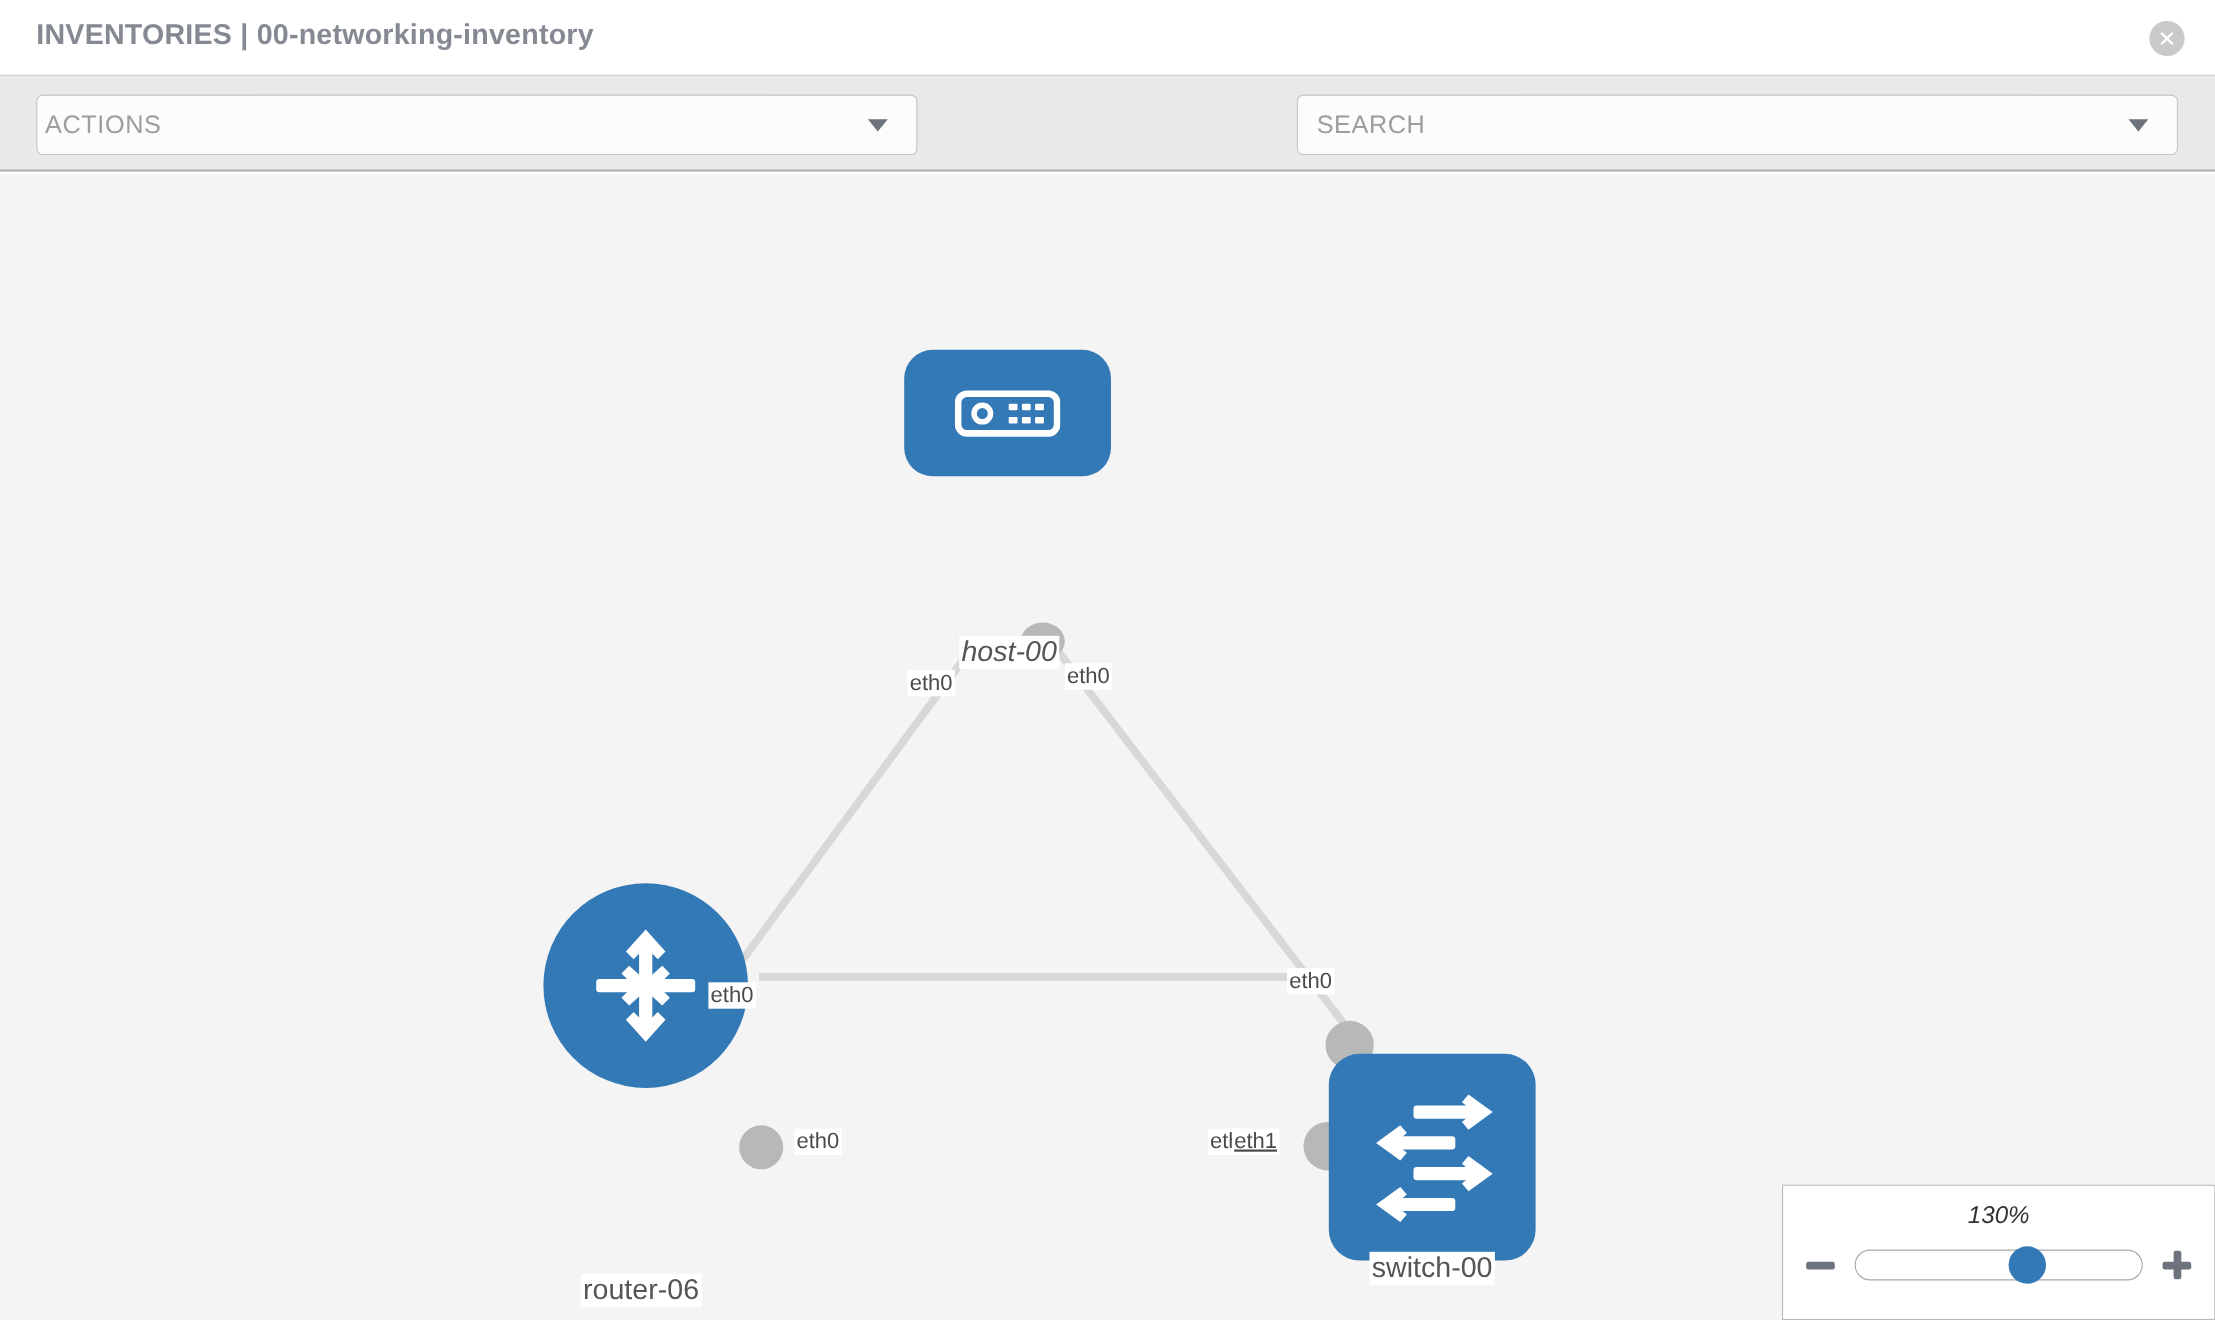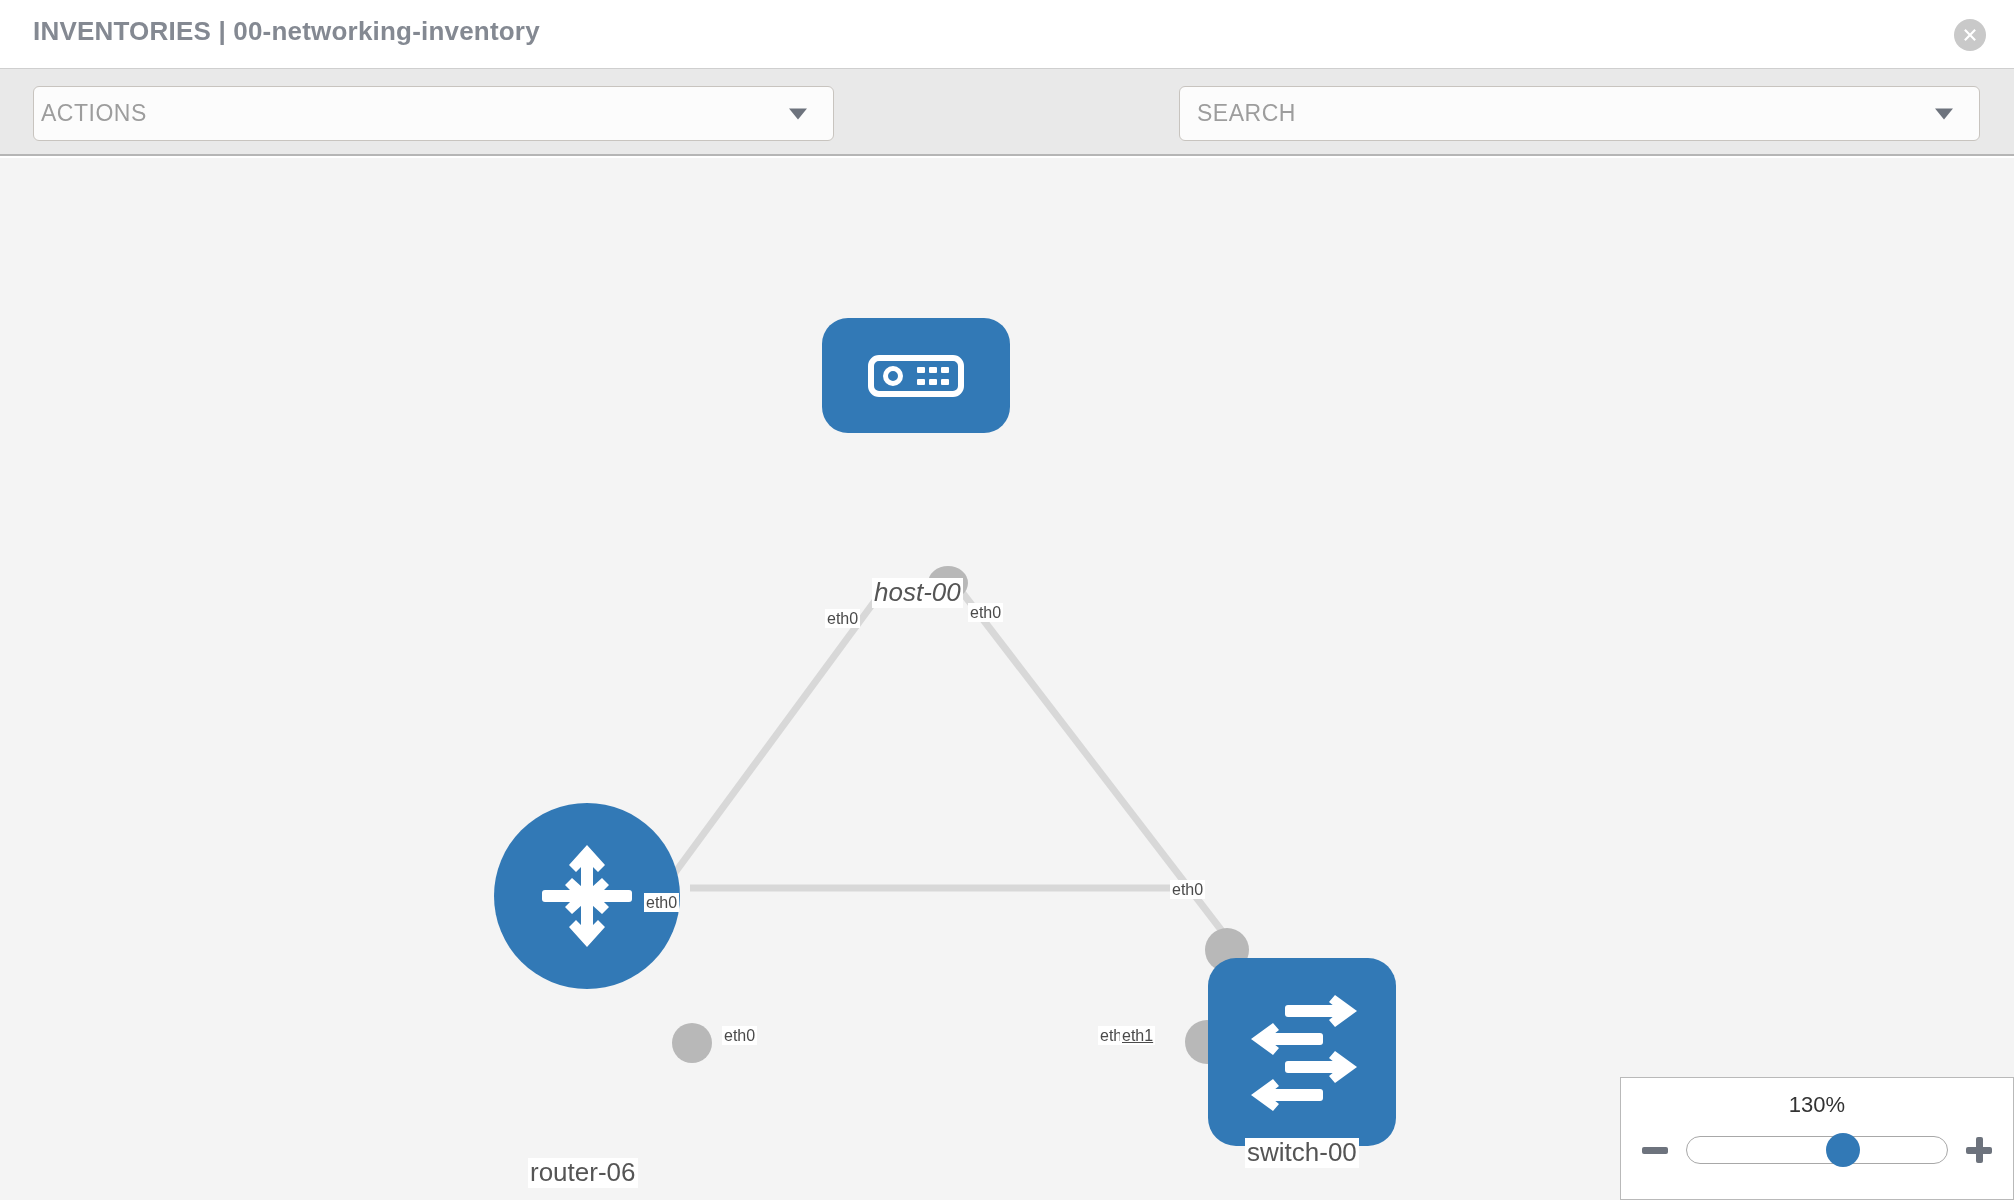--- a/index.html
+++ b/index.html
@@ -109,38 +109,38 @@
     padding: 0 2px;
     line-height: 1.15;
   }
   .nub {
     position: absolute;
     background: #b8b8b8;
     border-radius: 50%;
   }
   .edge-label {
     position: absolute;
-    font-size: 16px; color: #4a4a4a;
+    font-size: 20px; color: #4a4a4a;
     background: #ffffff;
     white-space: nowrap;
     padding: 0 2px;
     line-height: 1.2;
   }
 
   
   .zoom-panel {
     position: absolute; left: 1620px; top: 1077px;
     width: 394px; height: 123px;
     background: #ffffff;
     border: 1px solid #b9b9b9;
   }
   .zoom-value {
     position: absolute; left: 0; right: 0; top: 14px;
     text-align: center;
-    font-size: 22px; color: #333333;
+    font-size: 22px; color: #333333; font-style: italic;
   }
   .zoom-row {
     position: absolute; left: 0; right: 0; top: 58px;
     display: flex; align-items: center; justify-content: center;
     gap: 18px;
   }
   .zoom-minus {
     width: 26px; height: 7px; border-radius: 2px;
     background: #6d737d; cursor: pointer; flex: none;
   }

